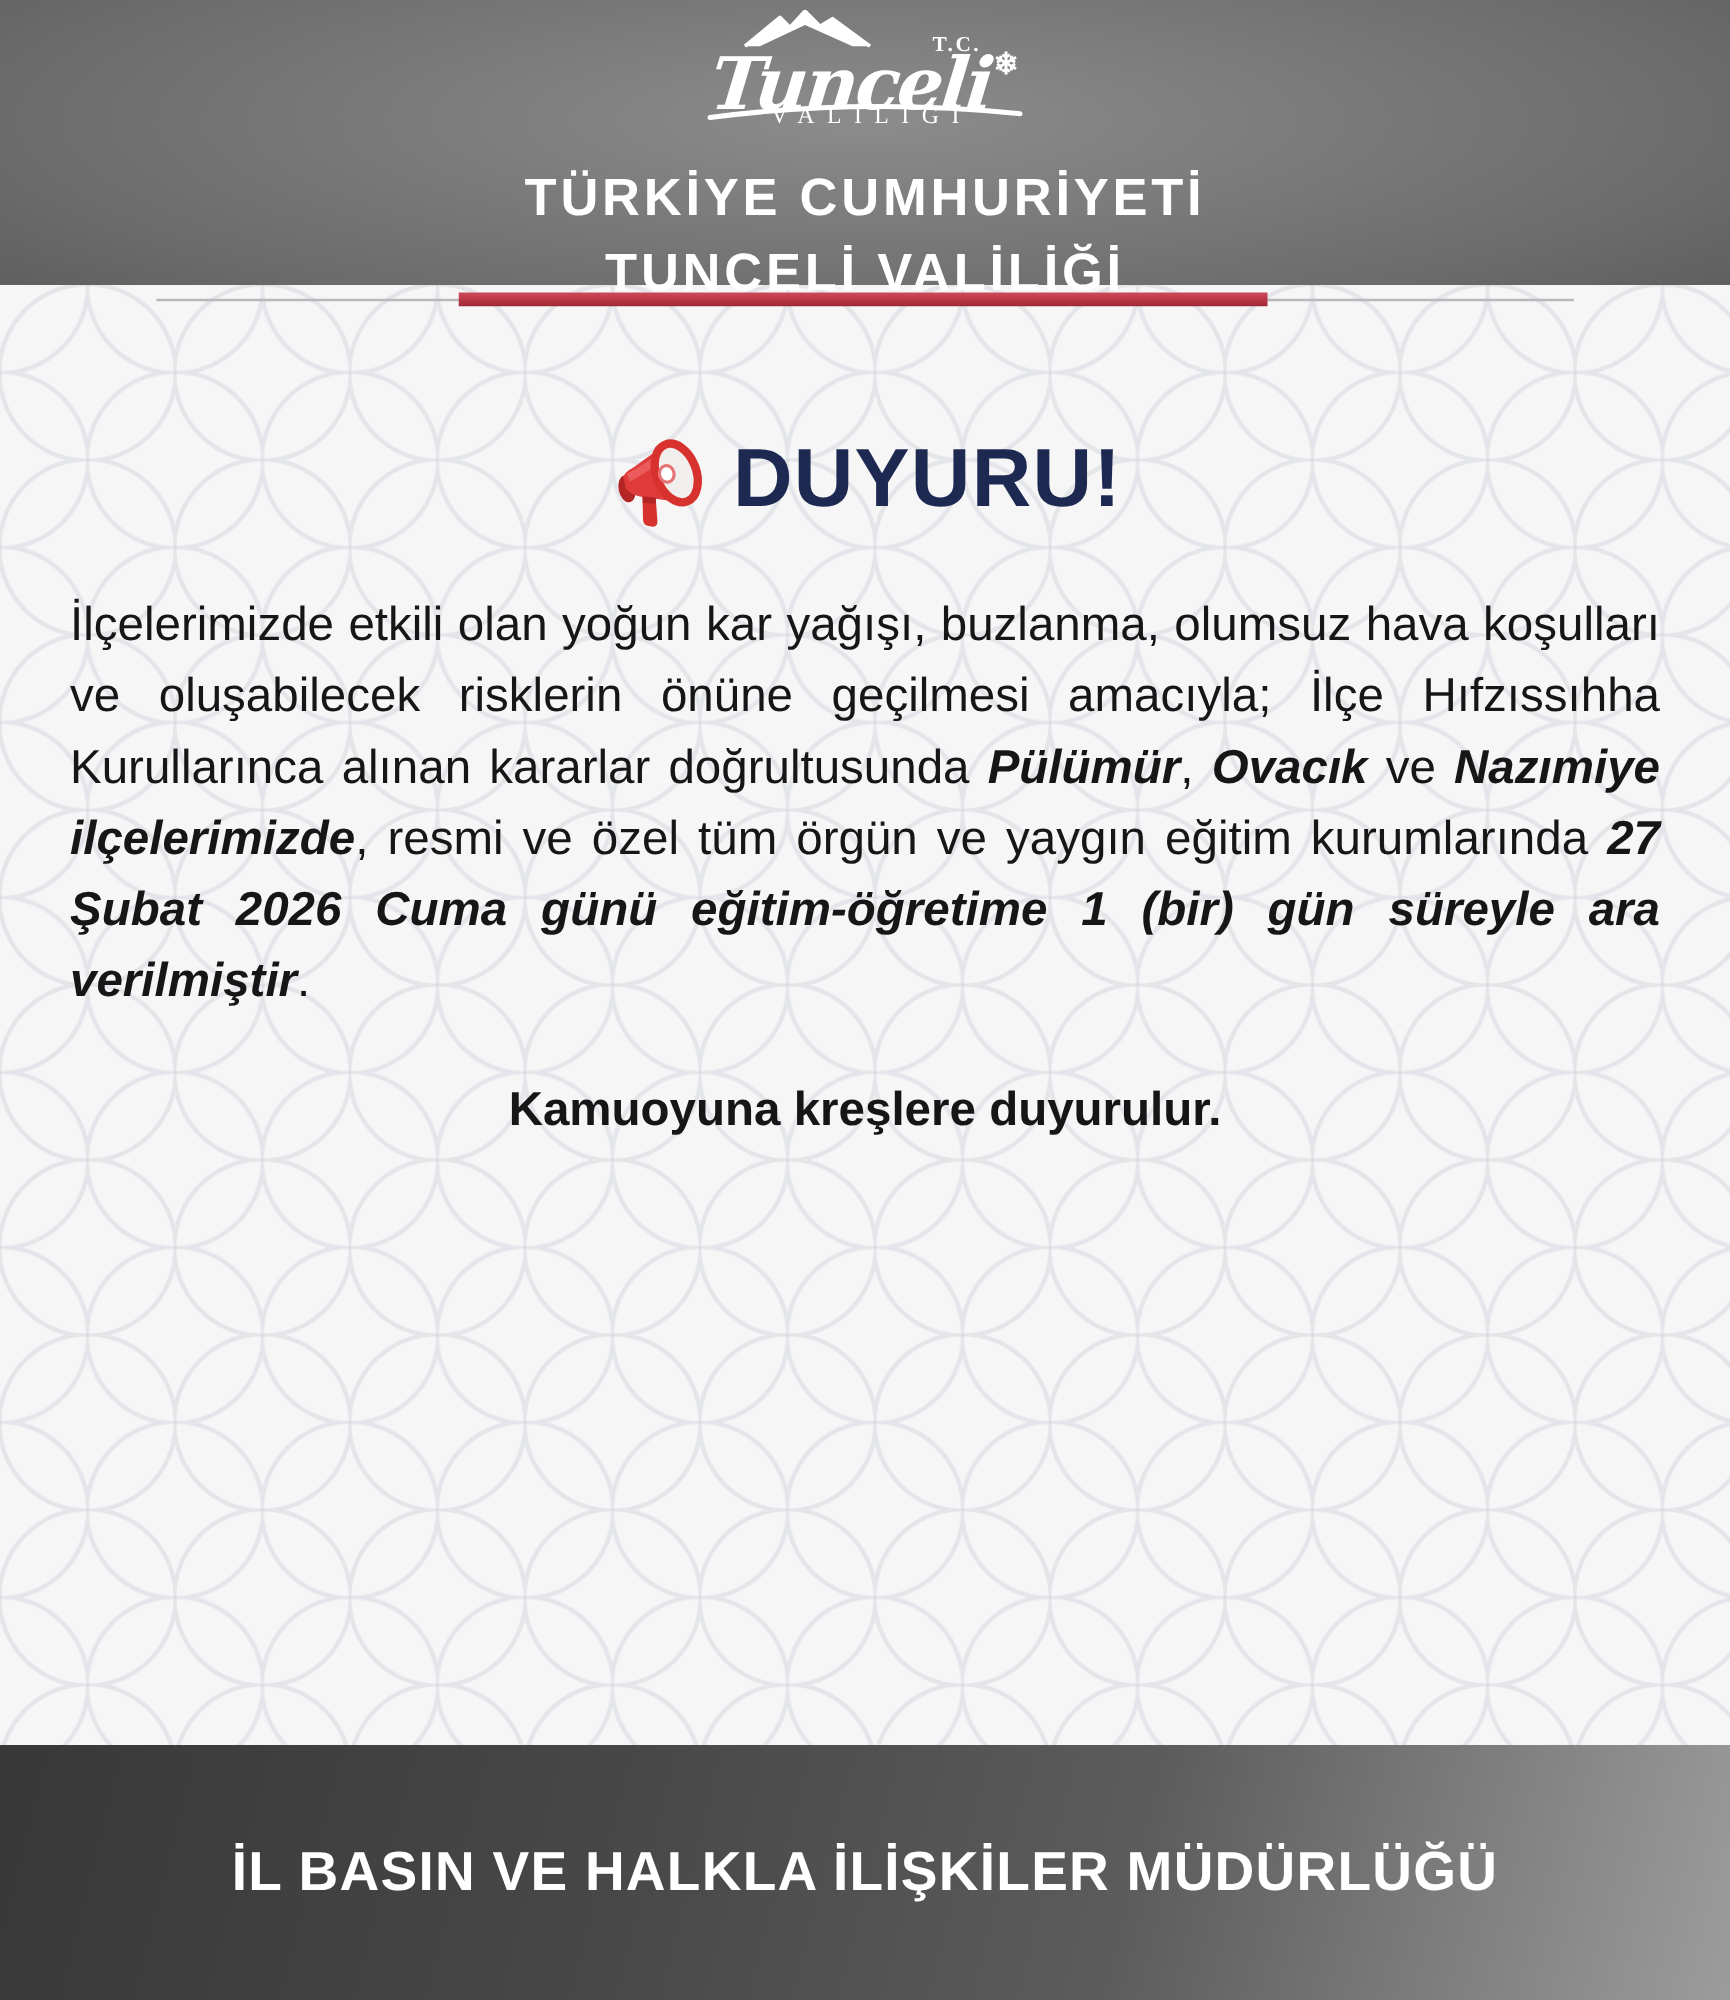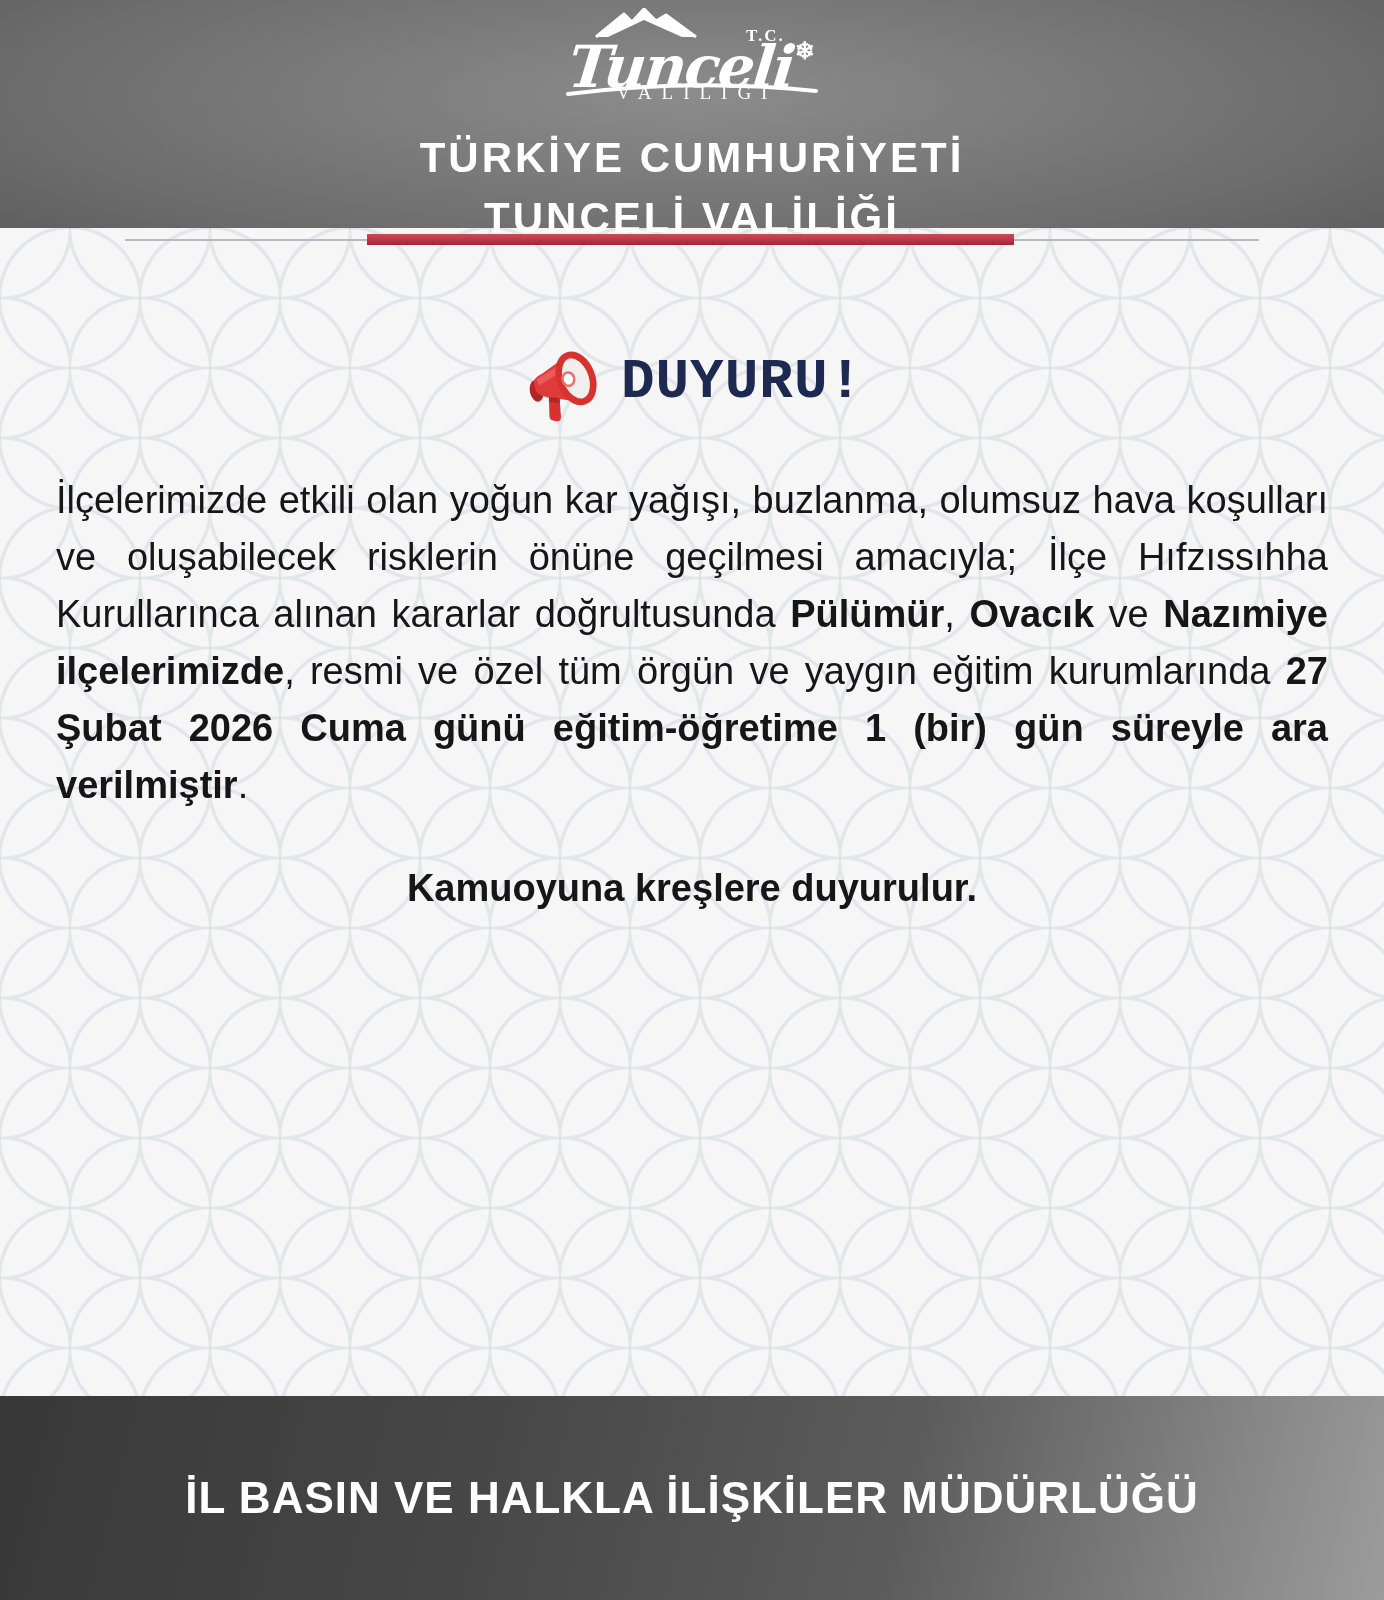--- a/index.html
+++ b/index.html
@@ -91,34 +91,33 @@
       radial-gradient(circle, rgba(0,0,0,0) 69%, rgba(203,206,215,0.42) 70%, rgba(203,206,215,0.42) 72.5%, rgba(0,0,0,0) 73.5%);
     background-size:140px 140px;
     background-position:0 0,70px 70px;
     display:flex;flex-direction:column;
   }
   .title-row{
     margin-top:92px;
     display:flex;align-items:center;justify-content:center;gap:16px;
   }
   .announce-title{
-    font-size:56px;font-weight:800;
+    font-size:66px;font-weight:800;
     color:var(--navy);
     letter-spacing:1px;
-    font-family:Liberation Mono, monospace;
   }
   .megaphone{flex:none;}
   .body-text{
     margin:46px 56px 0;
     font-size:38px;line-height:57px;
     color:var(--text);
     text-align:justify;
   }
   .body-text.gap{margin-top:56px;}
-  .b{font-weight:bold;}
+  .b{font-weight:bold;font-style:italic;}
   .closing{
     margin-top:46px;
     text-align:center;
     font-size:38px;line-height:57px;
     font-weight:bold;color:var(--text);
   }
 
   
   .footer{
     flex:none;height:204px;

